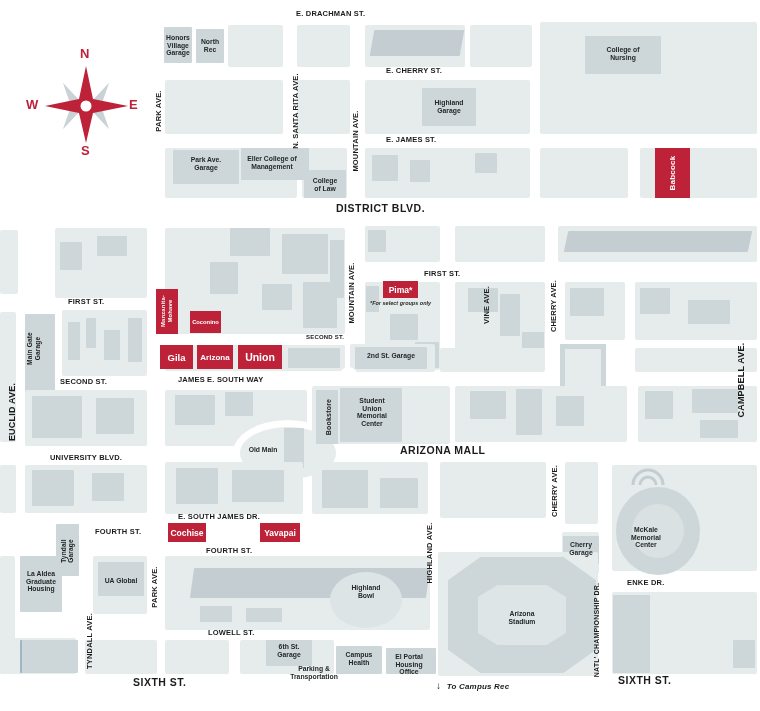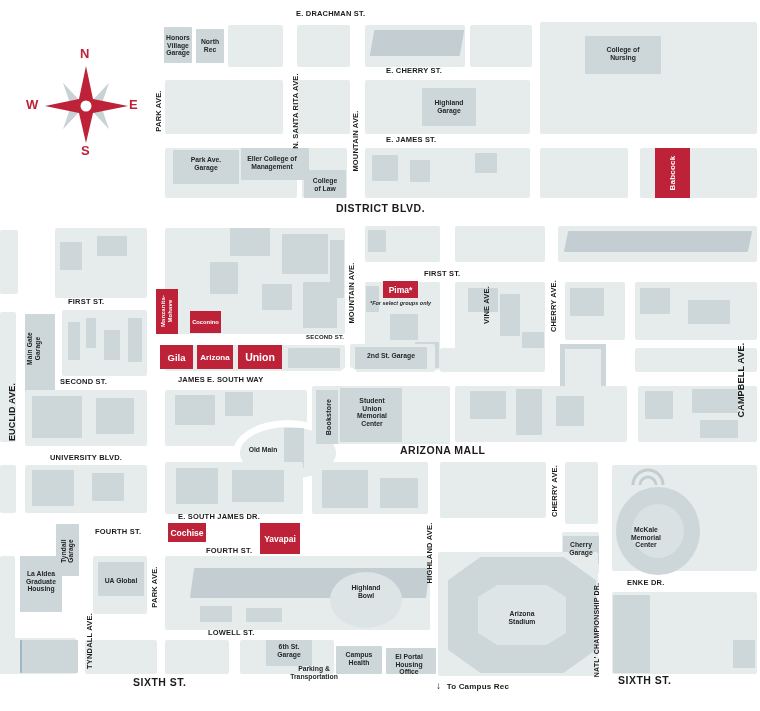--- a/index.html
+++ b/index.html
@@ -187,21 +187,21 @@
 
   <div class="hall" style="left:156px;top:289px;width:22px;height:45px;"></div>
   <div class="v wrap" style="left:148px;top:303px;width:38px;height:16px;font-size:5.8px;color:#fff;">Manzanita- Mohave</div>
   <div class="hall" style="left:190px;top:311px;width:31px;height:22px;font-size:5.8px;">Coconino</div>
   <div class="hall" style="left:160px;top:345px;width:33px;height:24px;font-size:9.5px;">Gila</div>
   <div class="hall" style="left:197px;top:345px;width:36px;height:24px;font-size:8px;">Arizona</div>
   <div class="hall" style="left:238px;top:345px;width:44px;height:24px;font-size:10.5px;">Union</div>
   <div class="hall" style="left:383px;top:281px;width:35px;height:17px;font-size:8.5px;">Pima*</div>
   <div class="note" style="left:370px;top:300px;">*For select groups only</div>
   <div class="hall" style="left:168px;top:523px;width:38px;height:19px;font-size:8.5px;">Cochise</div>
-  <div class="hall" style="left:260px;top:523px;width:40px;height:31px;font-size:8.5px;">Yavapai</div>
+  <div class="hall" style="left:260px;top:523px;width:40px;height:19px;font-size:8.5px;">Yavapai</div>
   <div class="hall" style="left:655px;top:148px;width:35px;height:50px;"></div>
   <div class="v" style="left:650px;top:167px;width:44px;height:12px;font-size:8px;color:#fff;">Babcock</div>
 
   <div class="slabel" style="left:296px;top:9px;">E. DRACHMAN ST.</div>
   <div class="slabel" style="left:386px;top:66px;">E. CHERRY ST.</div>
   <div class="slabel" style="left:386px;top:135px;">E. JAMES ST.</div>
   <div class="slabel big" style="left:336px;top:202px;">DISTRICT BLVD.</div>
   <div class="slabel" style="left:68px;top:297px;">FIRST ST.</div>
   <div class="slabel" style="left:424px;top:269px;">FIRST ST.</div>
   <div class="slabel small" style="left:306px;top:334px;">SECOND ST.</div>
@@ -250,16 +250,16 @@
   <div class="blabel" style="left:275px;top:643px;width:28px;">6th St. Garage</div>
   <div class="blabel" style="left:288px;top:665px;width:52px;">Parking &amp; Transportation</div>
   <div class="blabel" style="left:344px;top:651px;width:30px;">Campus Health</div>
   <div class="blabel" style="left:385px;top:653px;width:48px;">El Portal Housing Office</div>
   <div class="blabel" style="left:504px;top:610px;width:36px;">Arizona Stadium</div>
   <div class="blabel" style="left:567px;top:541px;width:28px;">Cherry Garage</div>
   <div class="blabel" style="left:626px;top:526px;width:40px;">McKale Memorial Center</div>
 
   <div class="slabel" style="left:436px;top:680px;font-size:8px;">
     <span style="font-size:10px;">↓</span>
-    <span style="margin-left:3px;">To Campus Rec</span>
+    <span style="margin-left:3px;font-style:italic;">To Campus Rec</span>
   </div>
 
 </div>
 
 </body></html>

